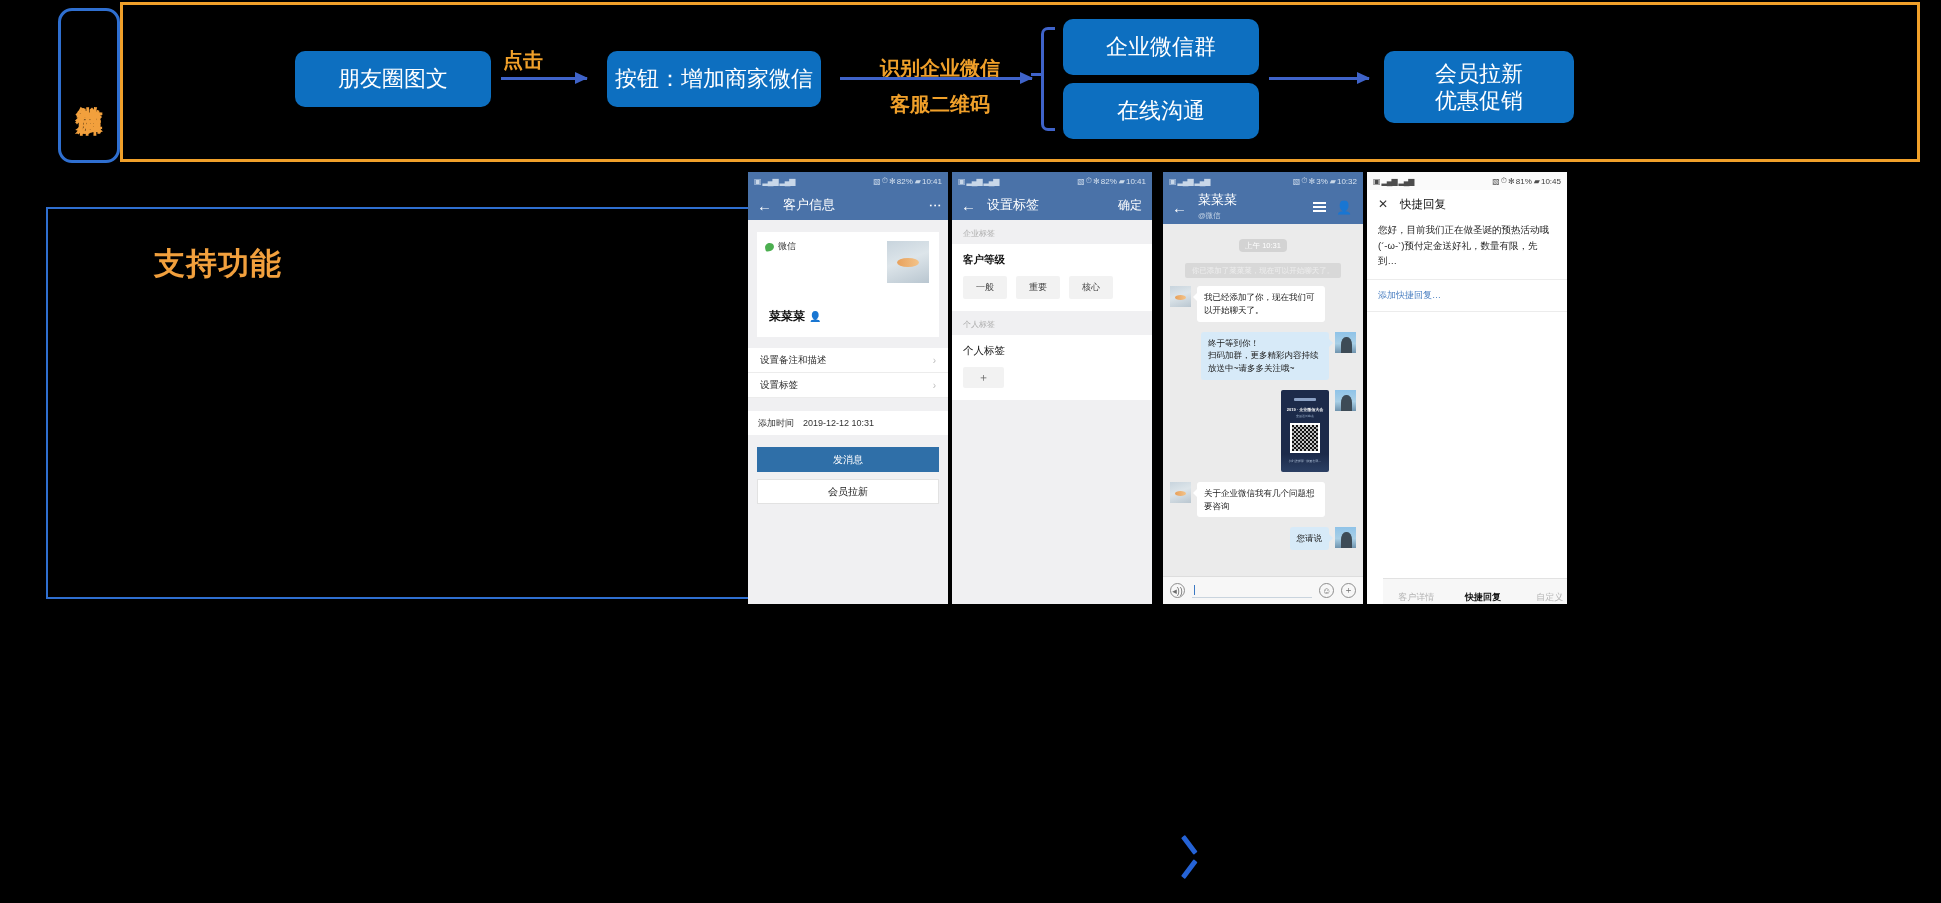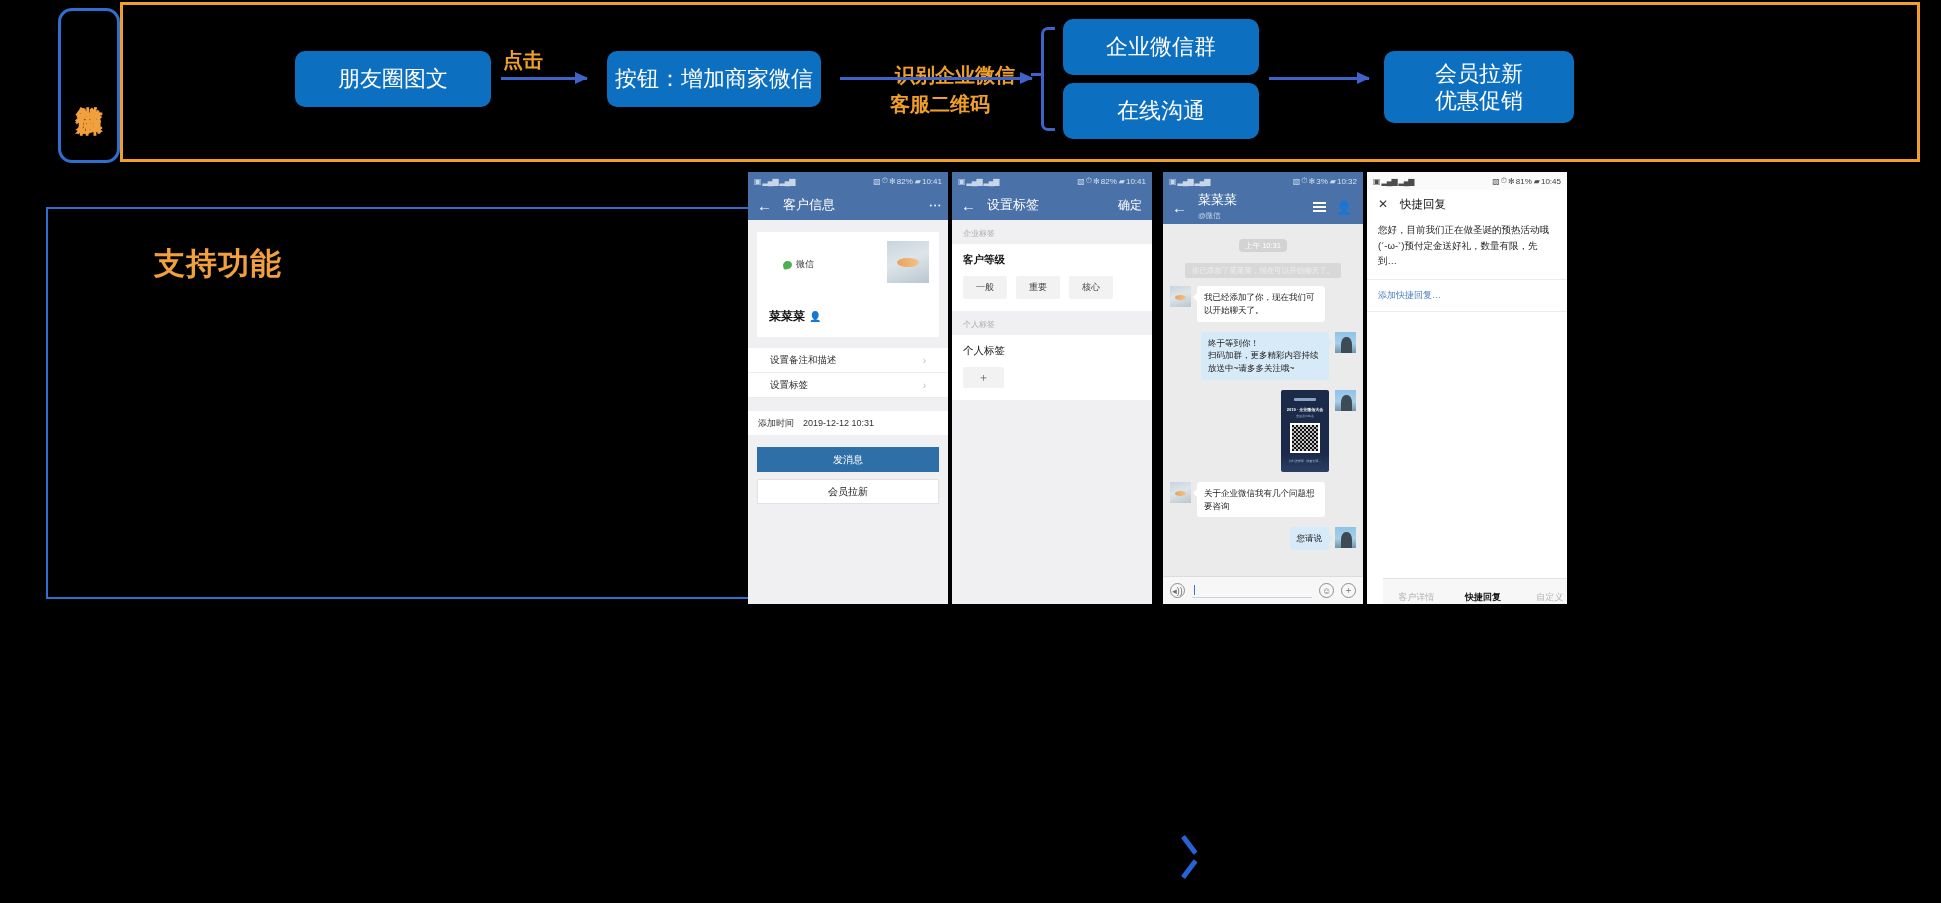--- a/index.html
+++ b/index.html
@@ -62,21 +62,21 @@
 
   .flow-label {
     position: absolute;
     color: #f0a02a;
     font-size: 20px;
     font-weight: bold;
     text-align: center;
     white-space: nowrap;
   }
   #label-click { left: 370px; top: 42px; width: 60px; }
-  #label-recognize-1 { left: 742px; top: 57px; width: 150px; text-align: right; }
+  #label-recognize-1 { left: 742px; top: 50px; width: 150px; }
   #label-recognize-2 { left: 742px; top: 86px; width: 150px; }
 
   .arrow { position: absolute; height: 3px; background: #3f63c9; }
   .arrow::after {
     content: "";
     position: absolute;
     right: -1px; top: -5px;
     border-left: 13px solid #3f63c9;
     border-top: 6.5px solid transparent;
     border-bottom: 6.5px solid transparent;
@@ -149,21 +149,21 @@
   .appbar .right { position: absolute; right: 10px; font-size: 12px; display: flex; gap: 11px; align-items: center; }
   .dots { letter-spacing: 0; font-size: 13px; line-height: 6px; writing-mode: vertical-rl; }
 
   
   #phone1 { left: 748px; top: 172px; width: 200px; height: 432px; background: #f0f0f2; }
   #p1-card {
     margin: 12px 9px 0 9px;
     background: #fff;
     height: 105px;
     position: relative;
-    padding: 26px;
+    padding: 8px;
   }
   #p1-src { font-size: 9px; color: #333; display: flex; align-items: center; gap: 4px; }
   .wechat-dot {
     width: 9px; height: 8px; border-radius: 50% 50% 50% 20%;
     background: #4caf50; display: inline-block;
     transform: rotate(-12deg);
   }
   #p1-avatar {
     position: absolute; right: 10px; top: 9px;
     width: 42px; height: 42px;
@@ -178,21 +178,21 @@
   #p1-name {
     position: absolute; left: 12px; bottom: 12px;
     font-size: 12px; font-weight: bold; color: #111;
     display: flex; align-items: center; gap: 4px;
   }
   .person-mark { color: #d0443c; font-size: 10px; }
   .p1-row {
     background: #fff;
     height: 25px;
     display: flex; align-items: center; justify-content: space-between;
-    padding: 0 22px;
+    padding: 0 12px;
     font-size: 9.5px; color: #2a2a2a;
     border-bottom: 1px solid #ececec;
   }
   .chev { color: #bdbdbd; font-size: 10px; }
   #p1-time {
     background: #fff; height: 24px;
     display: flex; align-items: center; gap: 9px;
     padding: 0 10px; font-size: 9px; color: #333;
     margin-top: 13px;
   }

